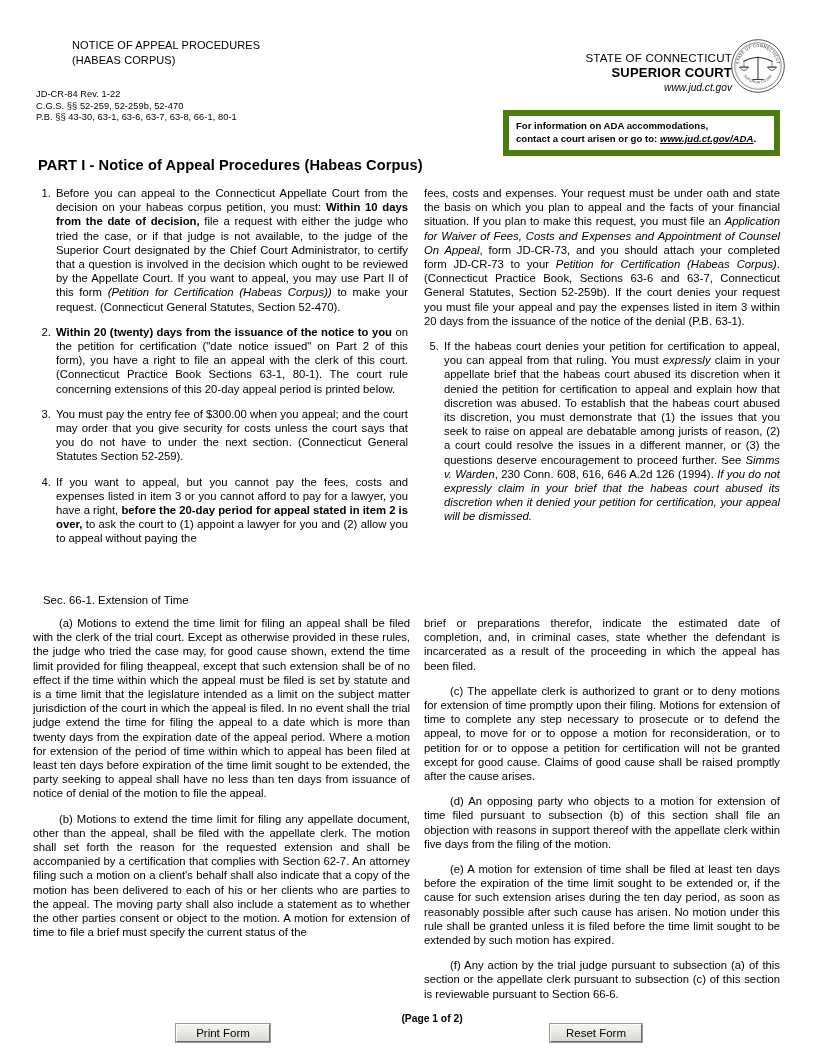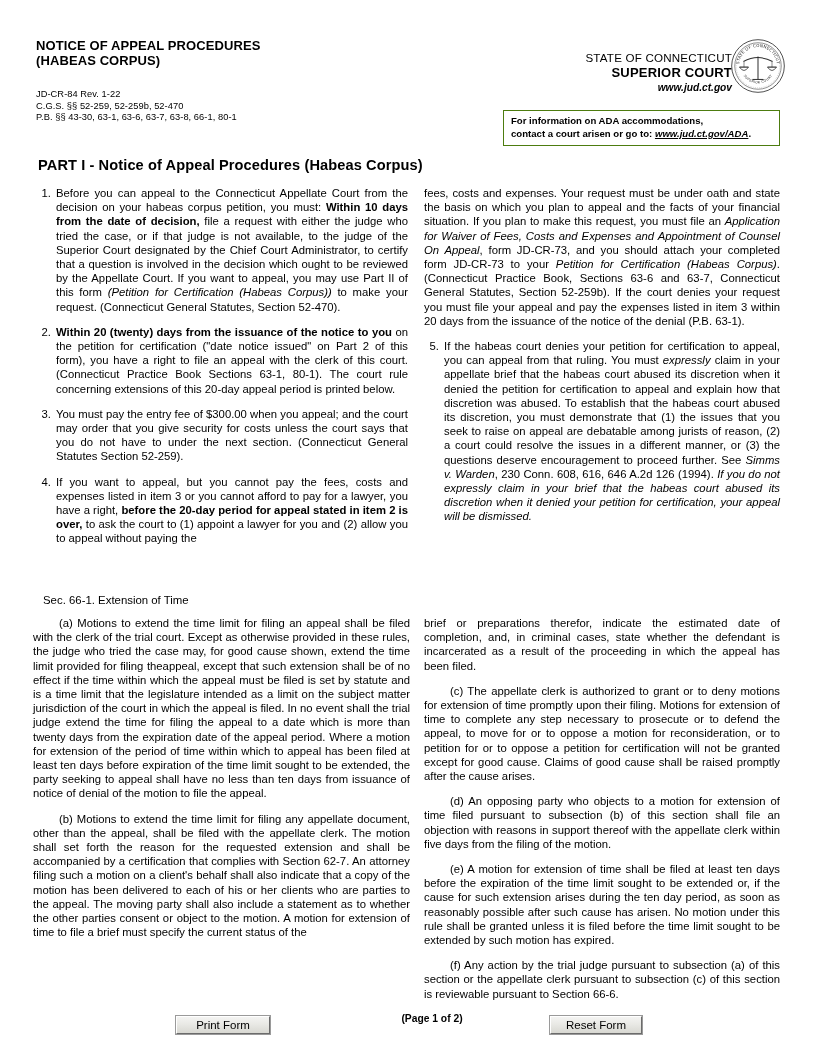--- a/index.html
+++ b/index.html
@@ -31,24 +31,25 @@
     width: 744px;
     height: 110px;
   }
   .hdr-left {
     position: absolute;
     left: 0;
     top: 0;
     width: 420px;
   }
   .form-title {
-    font-size: 13px;
-    font-weight: bold;
+    font-size: 11px;
+    font-weight: normal;
     line-height: 15px;
     letter-spacing: 0.1px;
+    margin-left: 36px;
   }
   .form-codes {
     margin-top: 21px;
     font-size: 9.3px;
     line-height: 11.5px;
     letter-spacing: 0.05px;
   }
 
   .hdr-right {
     position: absolute;
@@ -65,37 +66,36 @@
   .court-line {
     font-size: 13px;
     font-weight: bold;
     line-height: 16px;
     letter-spacing: 0.2px;
   }
   .web-line {
     font-size: 10.2px;
     font-style: italic;
     line-height: 14px;
-    font-weight: bold;
   }
 
   .seal {
     position: absolute;
     right: -6px;
     top: 0px;
     width: 56px;
     height: 56px;
   }
 
   .ada-box {
     position: absolute;
     left: 467px;
     top: 72px;
     width: 277px;
-    border: 1px solid #4d7c0f;
+    border: 6px solid #4d7c0f;
     padding: 4px 6px 5px 7px;
     box-sizing: border-box;
   }
   .ada-line {
     font-size: 9.6px;
     font-weight: bold;
     line-height: 12.5px;
     white-space: nowrap;
   }
   .ada-link {
@@ -180,21 +180,21 @@
   
   .footer {
     position: absolute;
     left: 0;
     top: 1012px;
     width: 816px;
     height: 26px;
   }
   .btn {
     position: absolute;
-    top: 4px;
+    top: 12px;
     height: 18px;
     line-height: 17px;
     text-align: center;
     font-size: 11.5px;
     font-family: "Liberation Sans", sans-serif;
     color: #000;
     background: linear-gradient(to bottom, #f4f4f2 0%, #e8e8e4 48%, #d8d8d2 100%);
     border-top: 1px solid #ffffff;
     border-left: 1px solid #ffffff;
     border-right: 1px solid #6b6b6b;

